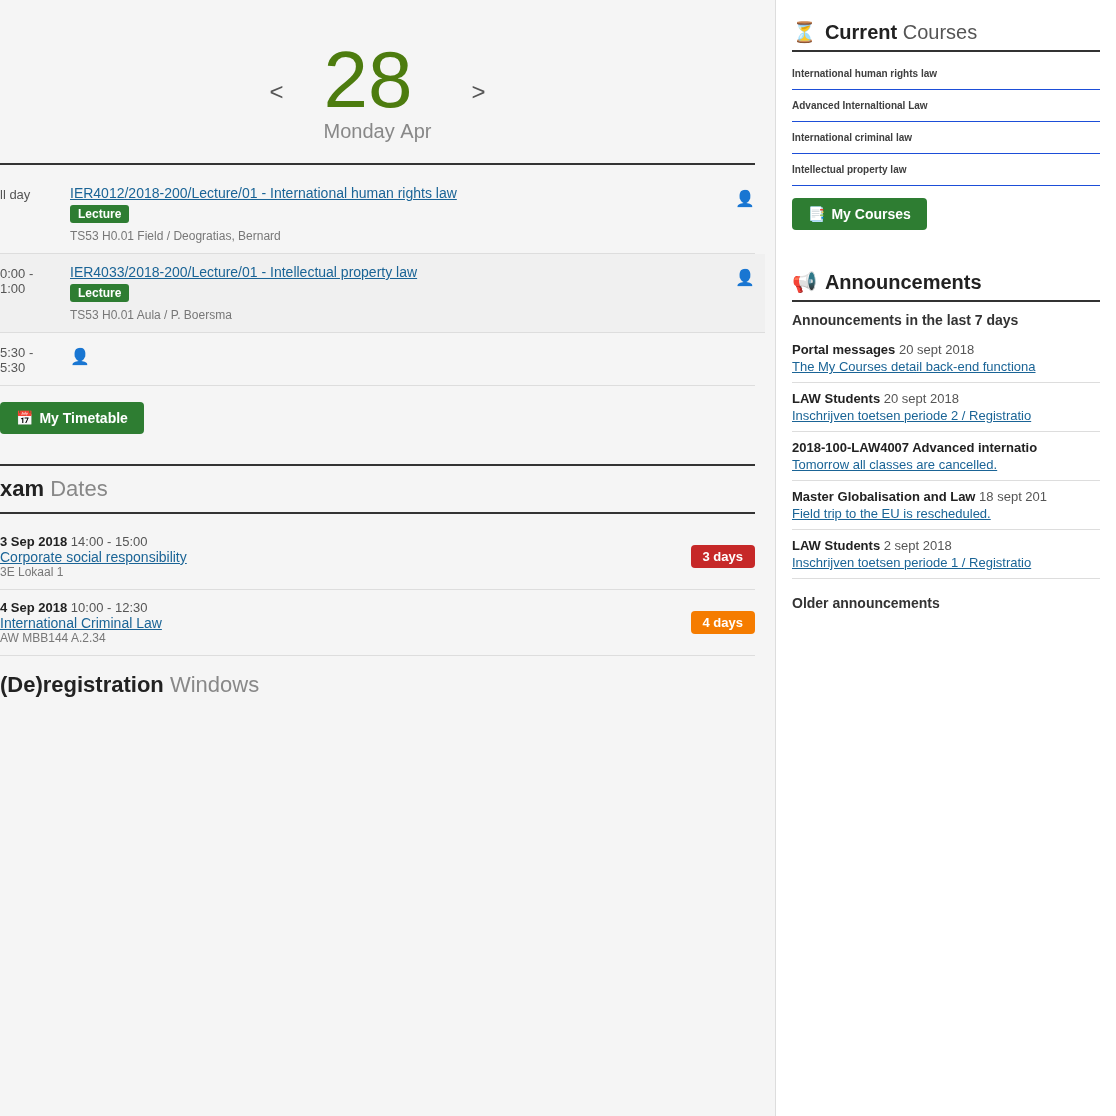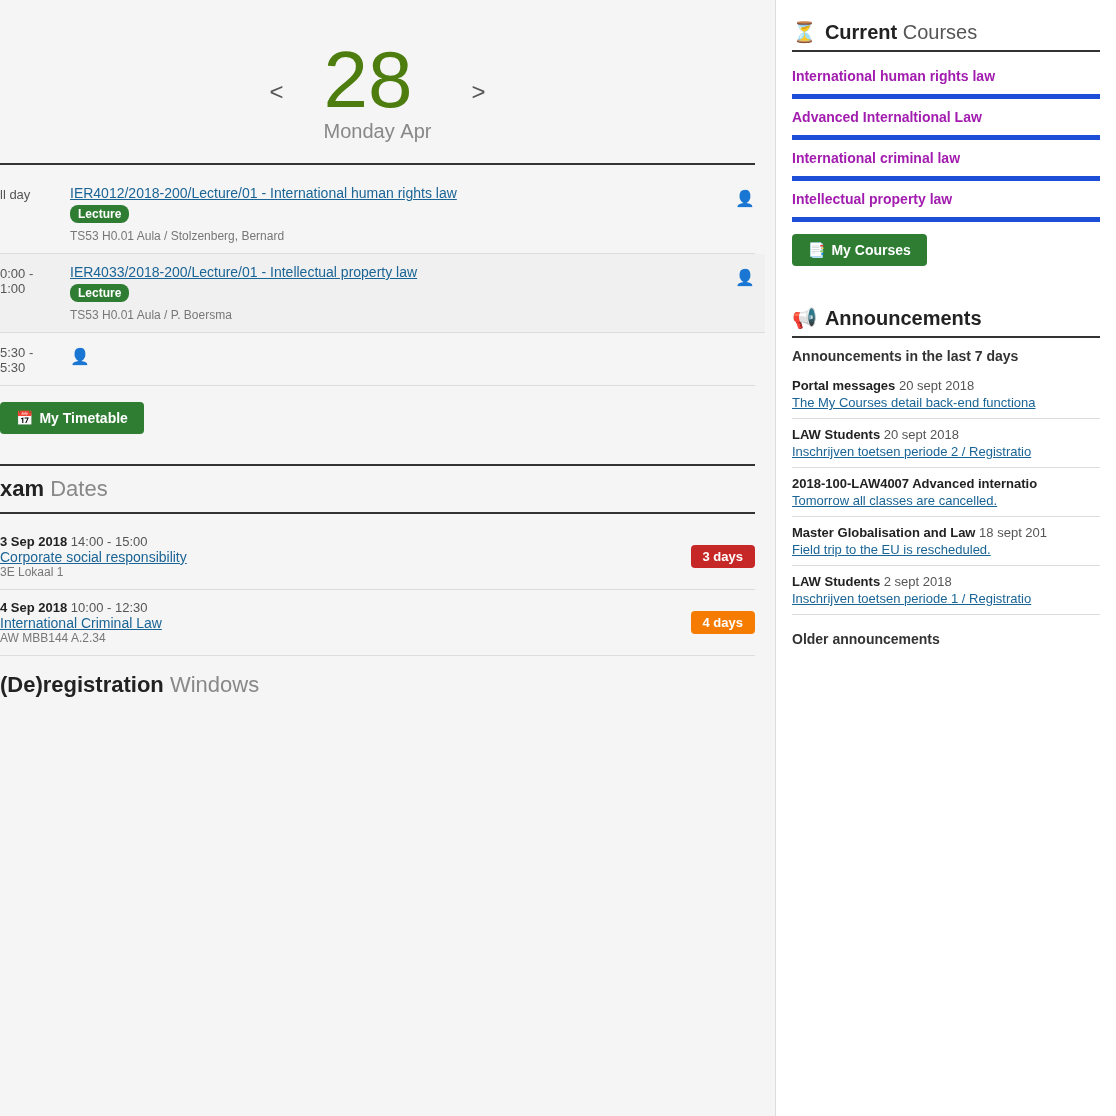--- a/index.html
+++ b/index.html
@@ -88,21 +88,21 @@
     .schedule-link {
       color: #1a6496;
       text-decoration: underline;
       cursor: pointer;
       font-size: 14px;
       word-break: break-word;
     }
     .badge {
       display: inline-block;
       padding: 2px 8px;
-      border-radius: 8px;
+      border-radius: 3px;
       font-size: 12px;
       font-weight: bold;
       color: #fff;
       margin: 4px 0;
     }
     .badge-lecture { background: #2e7d32; }
     .badge-tutorial { background: #1565c0; }
     .schedule-meta {
       font-size: 12px;
       color: #777;
@@ -204,23 +204,23 @@
       margin-bottom: 6px;
       padding-bottom: 6px;
       border-bottom: 2px solid #333;
     }
     .panel-section-header strong { color: #222; font-weight: bold; }
 
     
     .course-list { margin: 0; }
     .course-item {
       padding: 10px 0;
-      border-bottom: 5px solid #1d4ed8;
-      font-size: 14px;
-      color: #a21caf;
+      border-bottom: 1px solid #1d4ed8;
+      font-size: 10px;
+      color: #404040;
       cursor: pointer;
     }
     .course-item a {
       color: inherit;
       text-decoration: none;
       font-weight: bold;
     }
 
     
     .ann-section-header {
@@ -287,21 +287,21 @@
   <hr class="divider">
 
   
   <div class="schedule-list">
 
     <div class="schedule-item">
       <div class="schedule-time">ll day</div>
       <div class="schedule-content">
         <div class="schedule-link">IER4012/2018-200/Lecture/01 - International human rights law</div>
         <span class="badge badge-lecture">Lecture</span>
-        <div class="schedule-meta">TS53 H0.01 Aula / Stolzenberg, Bernard</div>
+        <div class="schedule-meta">TS53 H0.01 Field / Deogratias, Bernard</div>
       </div>
       <div class="schedule-icon">👤</div>
     </div>
 
     <div class="schedule-item highlighted">
       <div class="schedule-time">0:00 -<br>1:00</div>
       <div class="schedule-content">
         <div class="schedule-link">IER4033/2018-200/Lecture/01 - Intellectual property law</div>
         <span class="badge badge-lecture">Lecture</span>
         <div class="schedule-meta">TS53 H0.01 Aula / P. Boersma</div>

